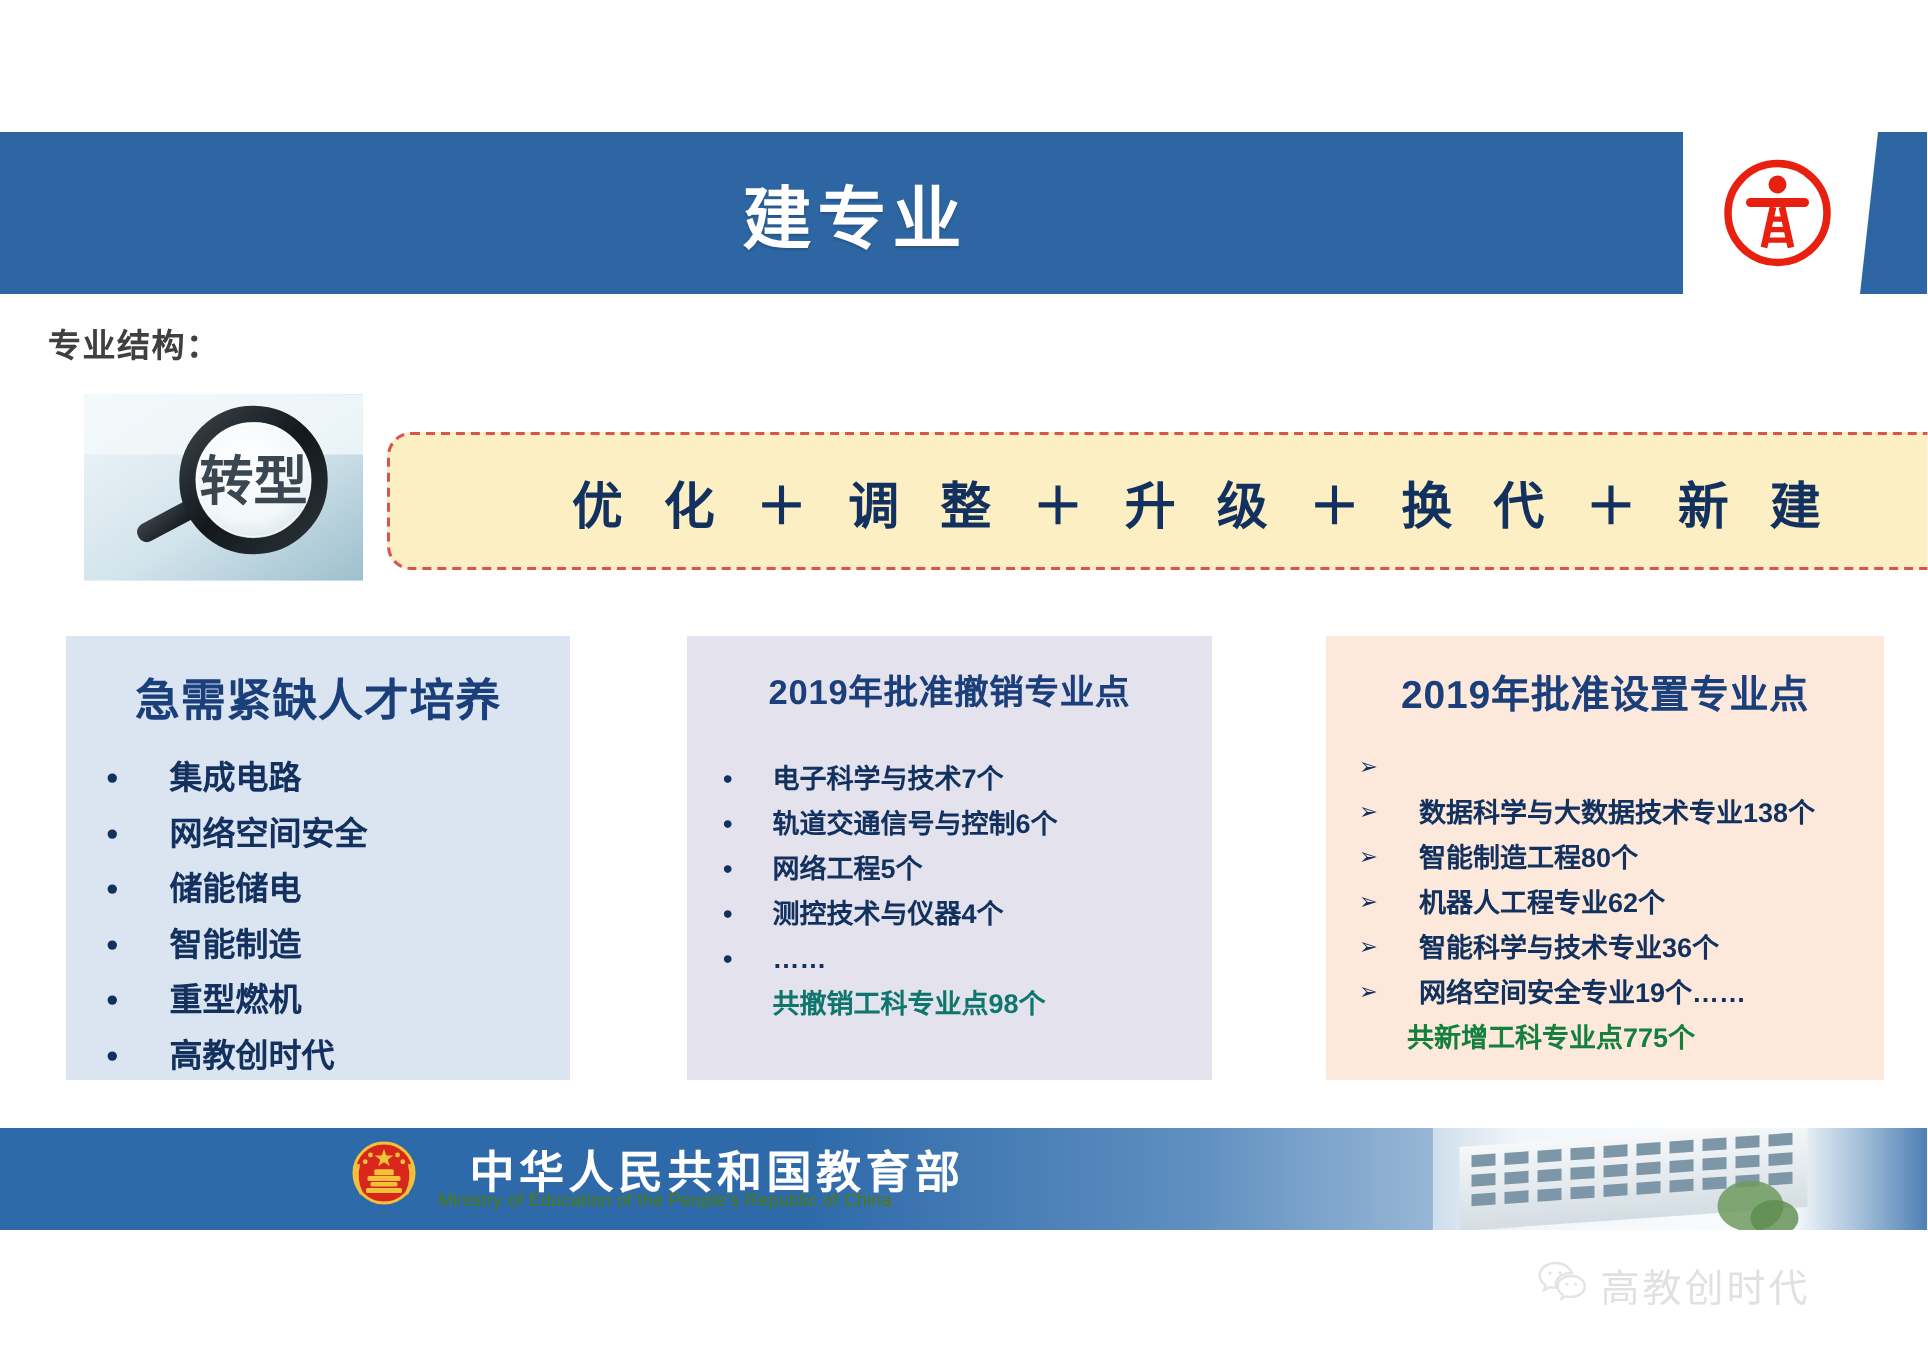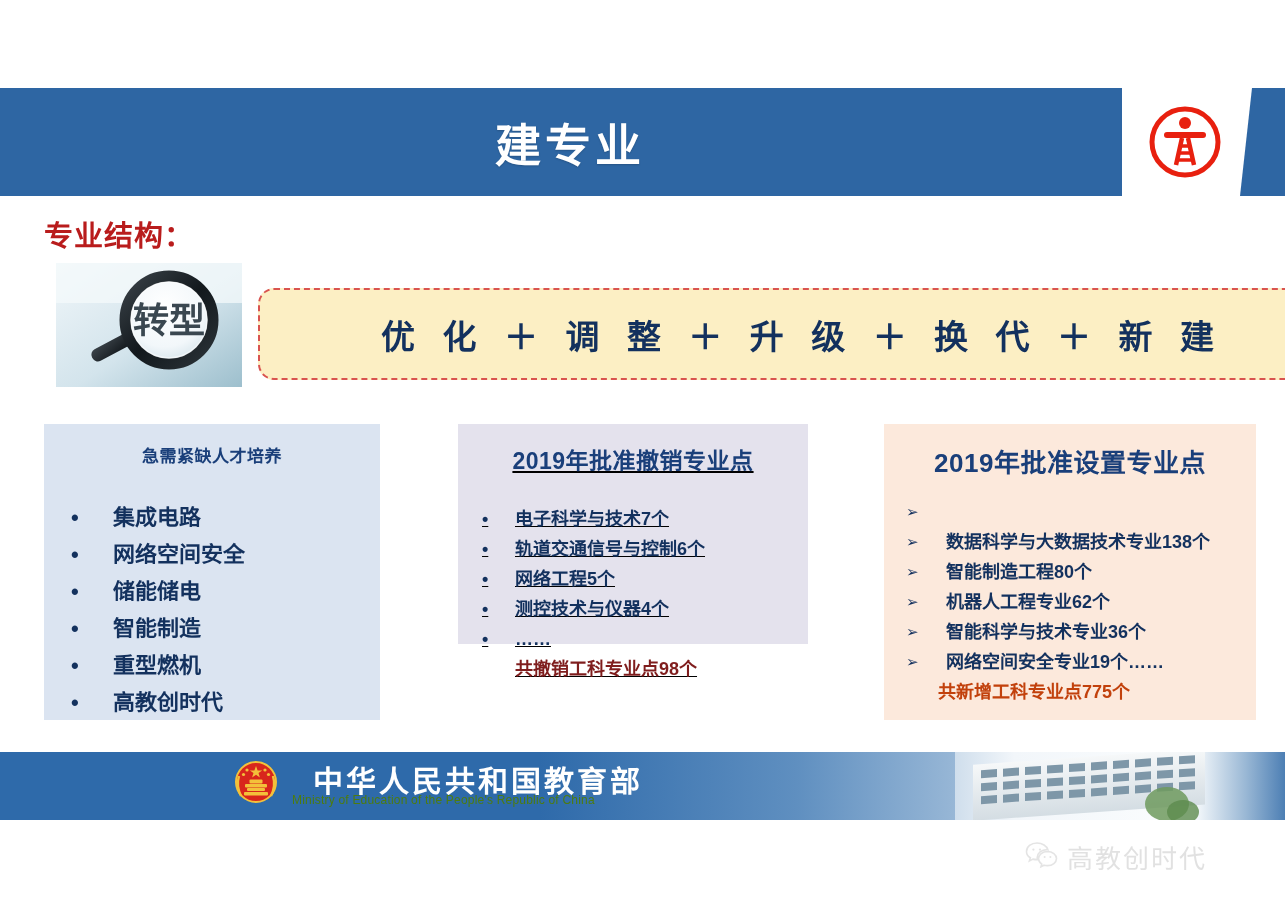--- a/index.html
+++ b/index.html
@@ -70,25 +70,25 @@
     left: 1146px;
     top: 103px;
     width: 78px;
     height: 78px;
     z-index: 4;
   }
 
   
   .section-label {
     position: absolute;
-    left: 44px;
+    left: 32px;
     top: 212px;
-    font-size: 29px;
-    font-weight: bold;
-    color: #b91c1c;
+    font-size: 22px;
+    font-weight: bold;
+    color: #404040;
     letter-spacing: 1px;
   }
 
   
   .magnifier-photo {
     position: absolute;
     left: 56px;
     top: 263px;
     width: 186px;
     height: 124px;
@@ -136,23 +136,22 @@
   }
   .panel-1 {
     left: 44px;
     width: 336px;
     height: 296px;
     background: #dbe4f1;
   }
   .panel-2 {
     left: 458px;
     width: 350px;
-    height: 220px;
+    height: 296px;
     background: #e4e2ed;
-    text-decoration: underline;
   }
   .panel-3 {
     left: 884px;
     width: 372px;
     height: 296px;
     background: #fce9dc;
   }
   .panel-title {
     text-align: center;
     font-size: 23px;
@@ -172,53 +171,53 @@
     color: #13315e;
     font-weight: bold;
   }
   .bullet {
     flex: 0 0 auto;
     color: #13315e;
     font-weight: bold;
   }
 
   
-  .panel-1 .panel-title { font-size: 17px; margin-bottom: 32px; }
+  .panel-1 .panel-title { font-size: 30px; margin-bottom: 14px; }
   .panel-1 .panel-list li {
     font-size: 22px;
     line-height: 37px;
   }
   .panel-1 .bullet { width: 42px; text-align: left; padding-left: 13px; }
 
   
   .panel-2 .panel-title { font-size: 23px; margin-bottom: 28px; }
   .panel-2 .panel-list li {
     font-size: 18px;
     line-height: 30px;
   }
   .panel-2 .bullet { width: 33px; text-align: left; padding-left: 10px; }
   .panel-2 .summary-line {
     font-size: 18px;
     font-weight: bold;
-    color: #7f1d1d;
+    color: #0f766e;
     padding-left: 43px;
     line-height: 30px;
   }
 
   
   .panel-3 .panel-title { font-size: 26px; margin-bottom: 18px; }
   .panel-3 .panel-list li {
     font-size: 18px;
     line-height: 30px;
   }
   .panel-3 .bullet { width: 40px; text-align: left; padding-left: 8px; font-size: 15px; }
   .panel-3 .summary-line {
     font-size: 18px;
     font-weight: bold;
-    color: #c2410c;
+    color: #15803d;
     padding-left: 40px;
     line-height: 30px;
   }
 
   
   .footer-band {
     position: absolute;
     left: 0;
     top: 752px;
     width: 1285px;

